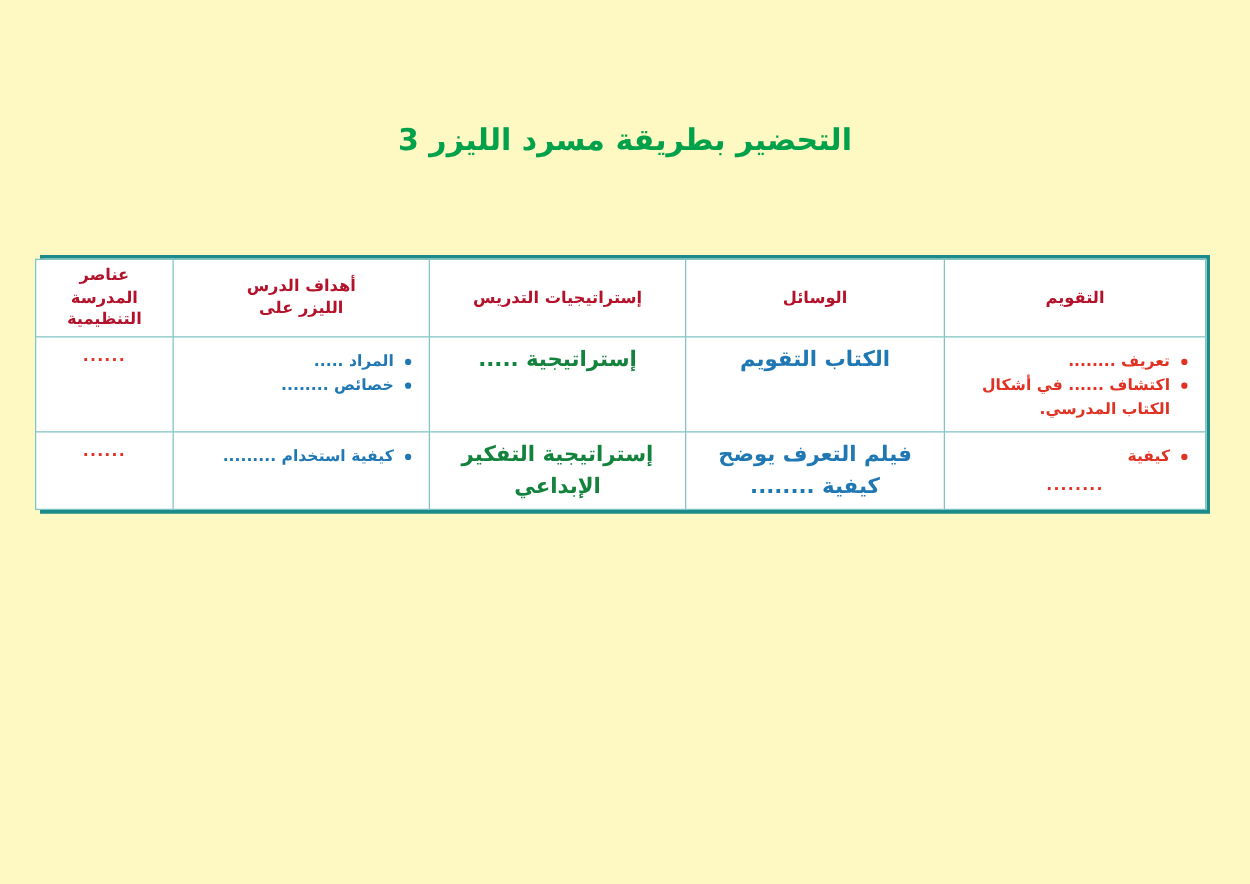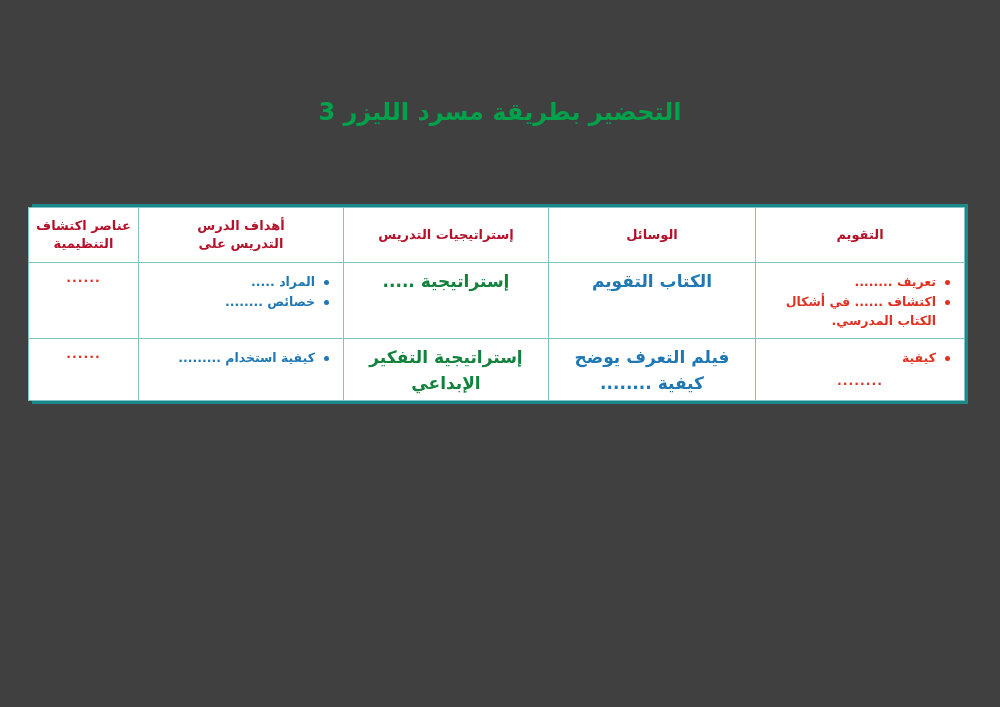--- a/index.html
+++ b/index.html
@@ -11,21 +11,21 @@
     width: 1000px;
     height: 707px;
     position: relative;
     font-family: "DejaVu Sans", "Liberation Sans", sans-serif;
     overflow: hidden;
   }
 
   #page {
     position: absolute;
     inset: 0;
-    background: #404040;
+    background: #fef9c3;
   }
 
   
   .slide-title {
     position: absolute;
     top: 98px;
     left: 0;
     width: 1000px;
     text-align: center;
     font-size: 24px;
@@ -153,24 +153,24 @@
             <span>التقويم</span>
           </td>
           <td>
             <span>الوسائل</span>
           </td>
           <td>
             <span>إستراتيجيات التدريس</span>
           </td>
           <td>
             <div>أهداف الدرس</div>
-            <div>التدريس على</div>
-          </td>
-          <td>
-            <div>عناصر اكتشاف</div>
+            <div>الليزر على</div>
+          </td>
+          <td>
+            <div>عناصر المدرسة</div>
             <div>التنظيمية</div>
           </td>
         </tr>
 
         <tr class="body-row-1">
           <td>
             <ul class="blist txt-red">
               <li>تعريف ........</li>
               <li>اكتشاف ...... في أشكال الكتاب المدرسي.</li>
             </ul>

